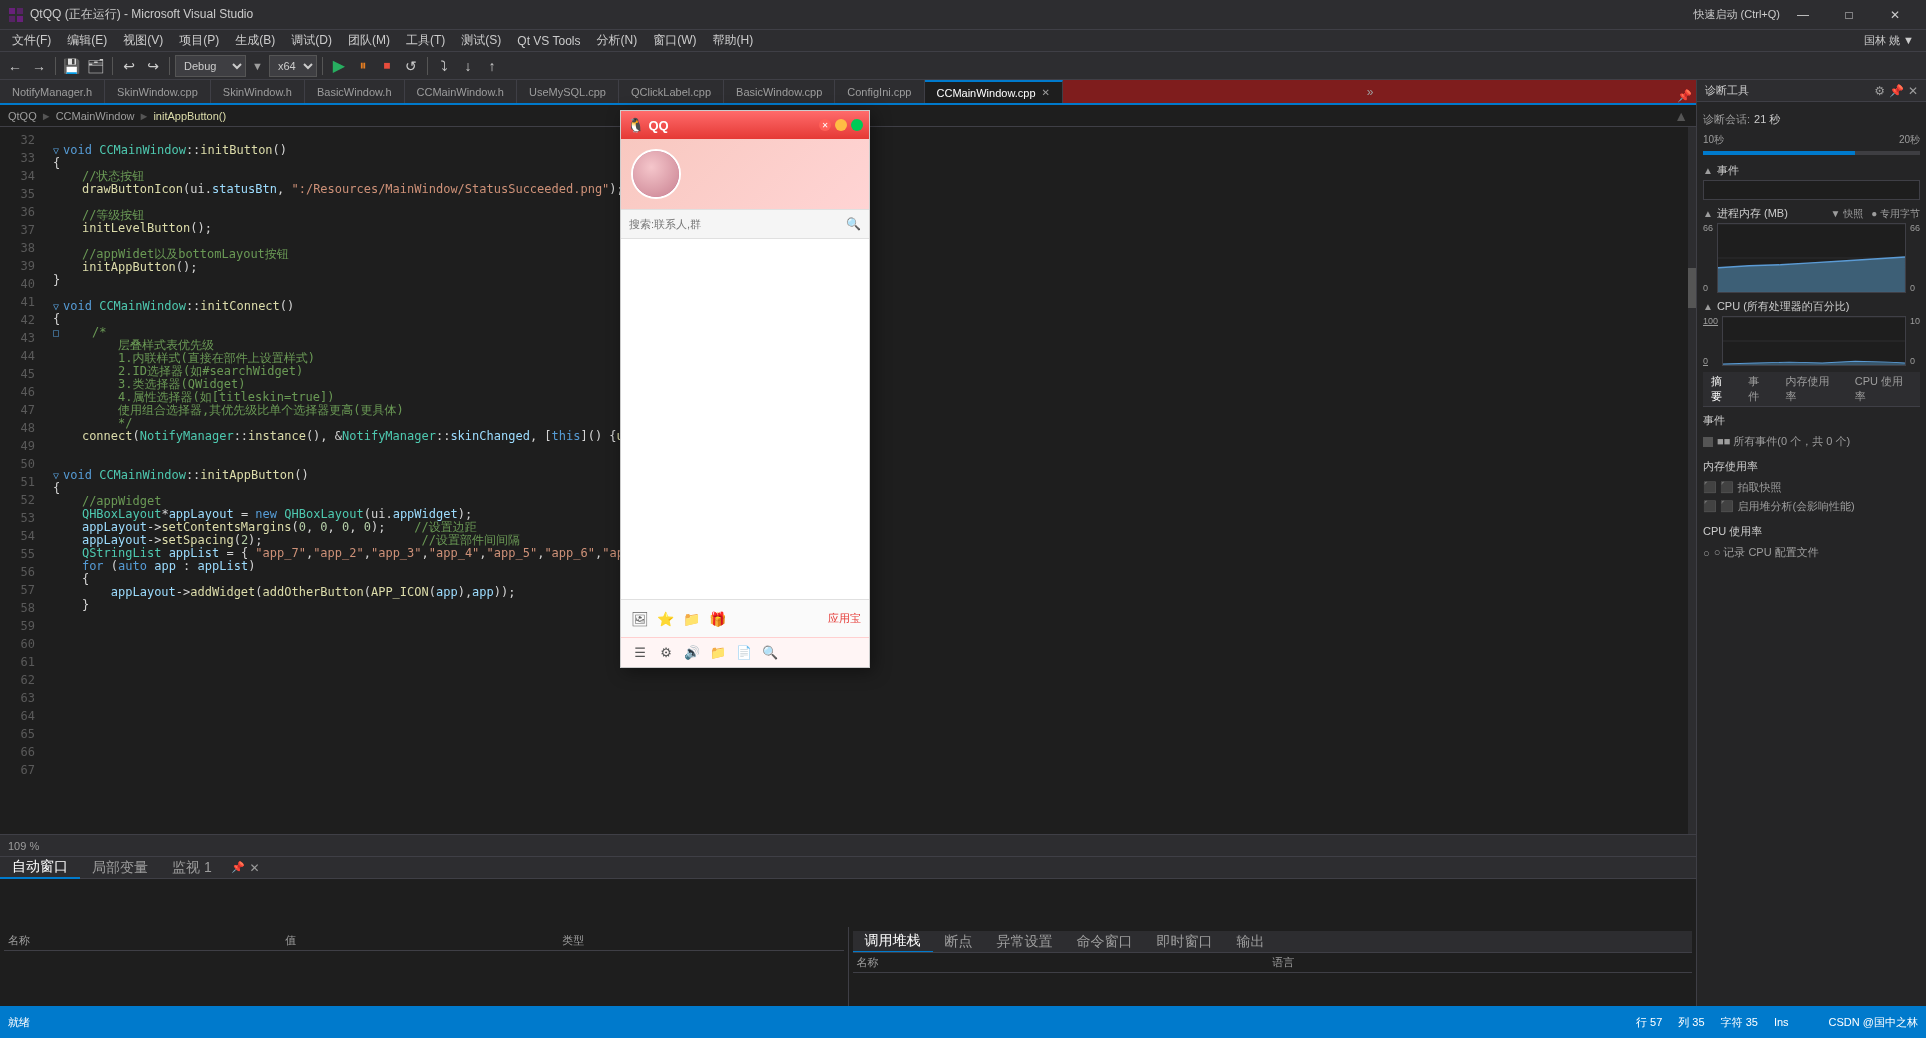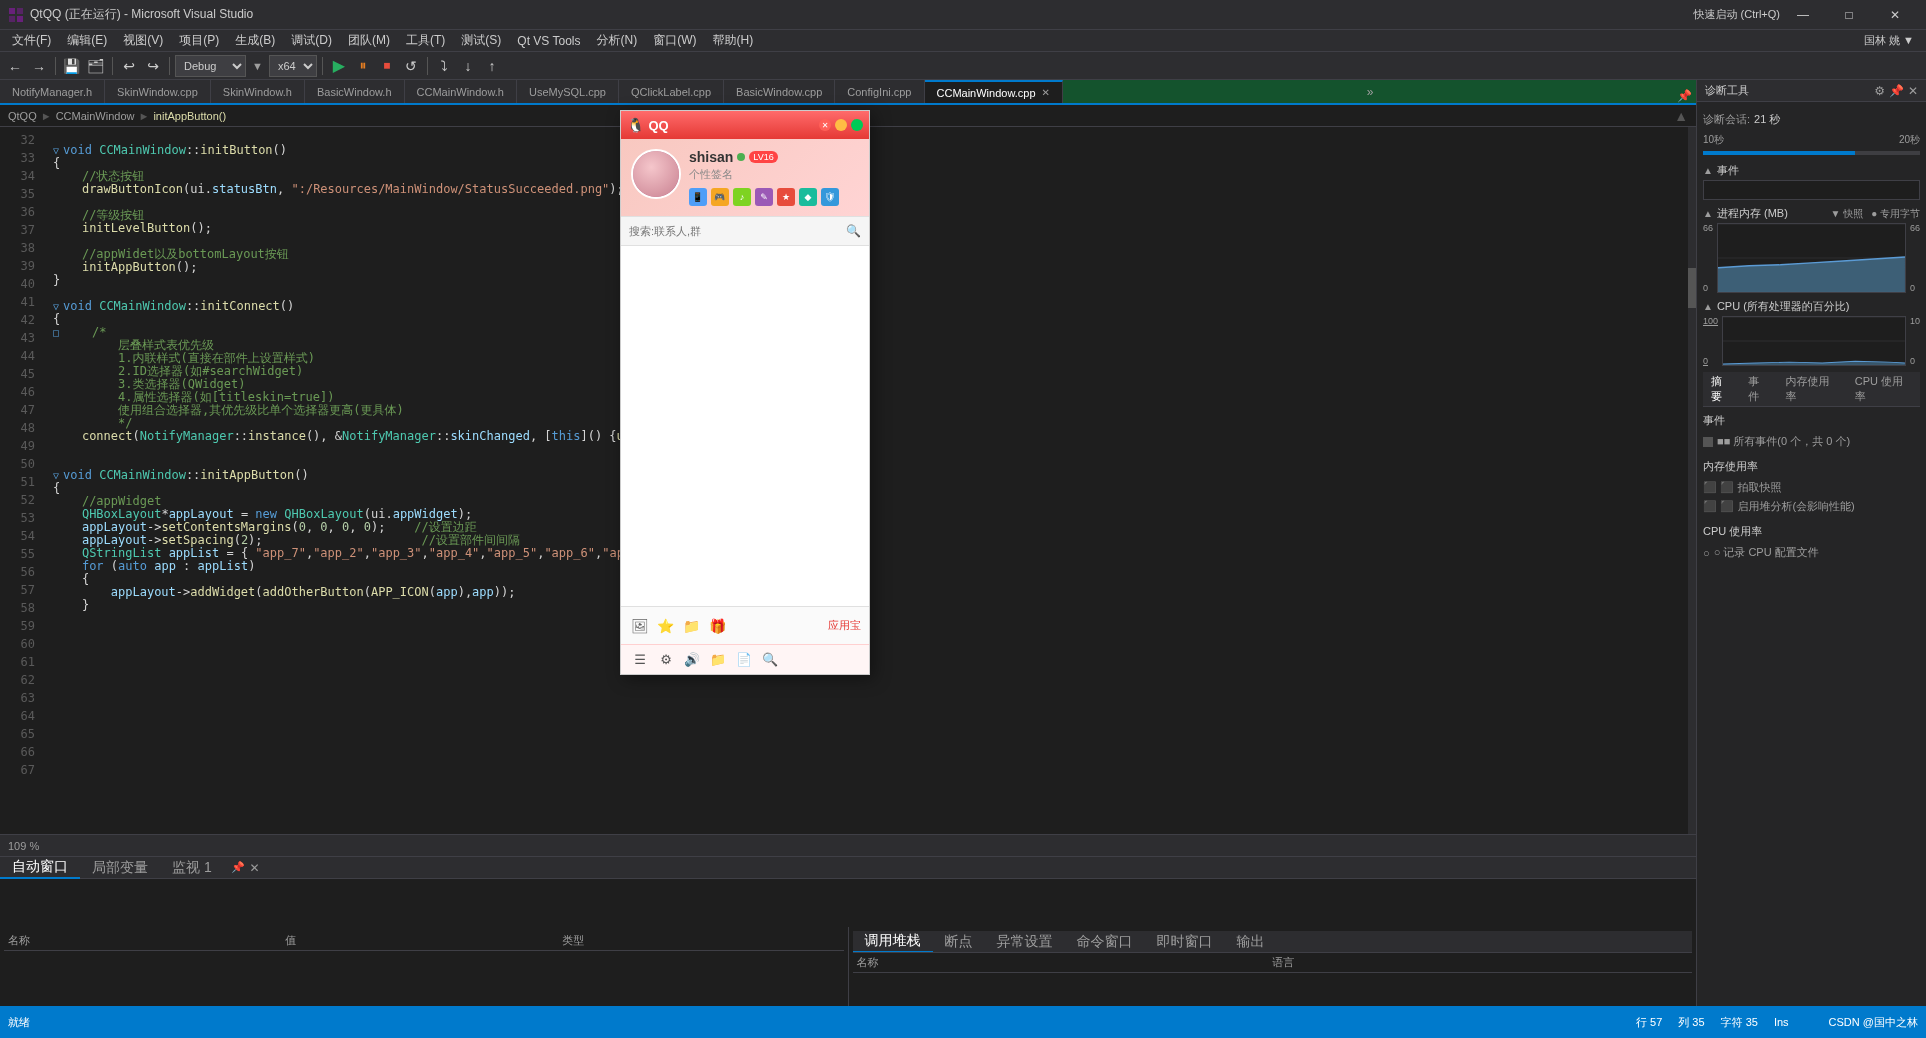--- a/index.html
+++ b/index.html
@@ -53,21 +53,21 @@
       padding: 0 8px;
       border-bottom: 1px solid #3f3f46;
       gap: 8px;
       font-size: 11px;
       color: #ccc;
     }
 
     
     .vs-tabbar {
       height: 25px;
-      background: #14532d;
+      background: #7f1d1d;
       display: flex;
       align-items: flex-end;
       padding-left: 0;
       border-bottom: 2px solid #007acc;
       position: relative;
     }
     .vs-tab {
       height: 23px;
       padding: 0 12px;
       display: flex;
@@ -781,37 +781,20 @@
       <div style="width:12px; height:12px; border-radius:50%; background:#ff6058; display:flex; align-items:center; justify-content:center; cursor:pointer; font-size:8px; color:#fff;">✕</div>
       <div style="width:12px; height:12px; border-radius:50%; background:#ffbd44; cursor:pointer;"></div>
       <div style="width:12px; height:12px; border-radius:50%; background:#00ca56; cursor:pointer;"></div>
     </div>
   </div>
 
   <div class="qq-profile">
     <div class="qq-avatar">
       <div class="qq-avatar-img"></div>
     </div>
-    <div class="qq-profile-info">
-      <div style="display:flex; align-items:center;">
-        <span class="qq-username">shisan</span>
-        <span class="qq-online-dot"></span>
-        <span class="qq-level-badge">LV16</span>
-      </div>
-      <div class="qq-signature">个性签名</div>
-      <div class="qq-profile-icons">
-        <div class="qq-profile-icon" style="background:#4f9ef8; color:#fff; font-size:9px;">📱</div>
-        <div class="qq-profile-icon" style="background:#f5a623; color:#fff; font-size:9px;">🎮</div>
-        <div class="qq-profile-icon" style="background:#7ed321; color:#fff; font-size:9px;">♪</div>
-        <div class="qq-profile-icon" style="background:#9b59b6; color:#fff; font-size:9px;">✎</div>
-        <div class="qq-profile-icon" style="background:#e74c3c; color:#fff; font-size:9px;">★</div>
-        <div class="qq-profile-icon" style="background:#1abc9c; color:#fff; font-size:9px;">◆</div>
-        <div class="qq-profile-icon" style="background:#3498db; color:#fff; font-size:9px;">🛡</div>
-      </div>
-    </div>
   </div>
 
   <div class="qq-search-bar">
     <input class="qq-search-input" type="text" style="font-family: &quot;Microsoft YaHei&quot;, Arial, sans-serif;" placeholder="搜索:联系人,群">
     <span class="qq-search-icon">🔍</span>
   </div>
 
   <div class="qq-contact-list"></div>
 
   <div class="qq-bottom-toolbar">

